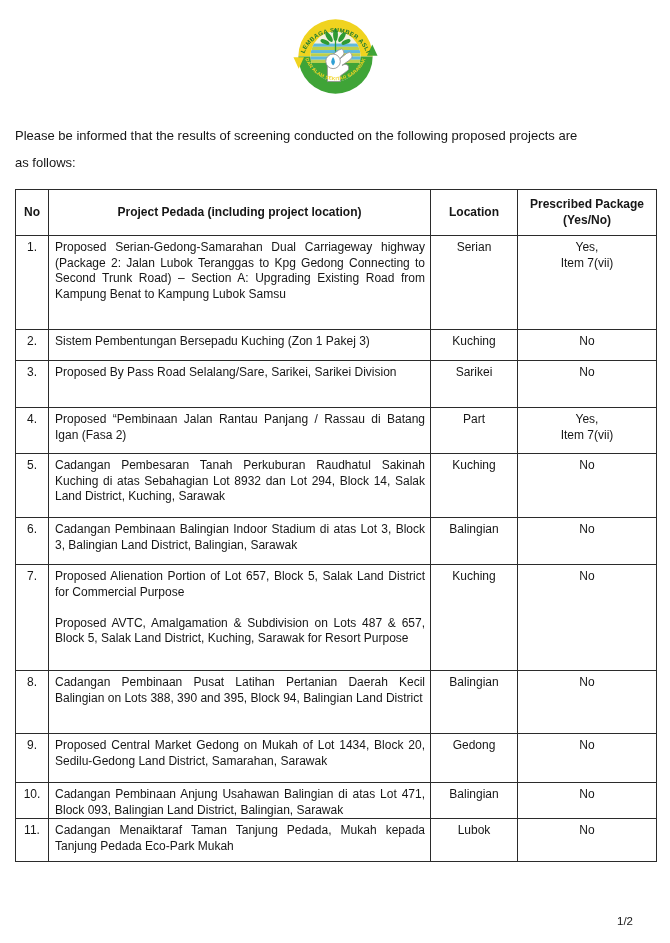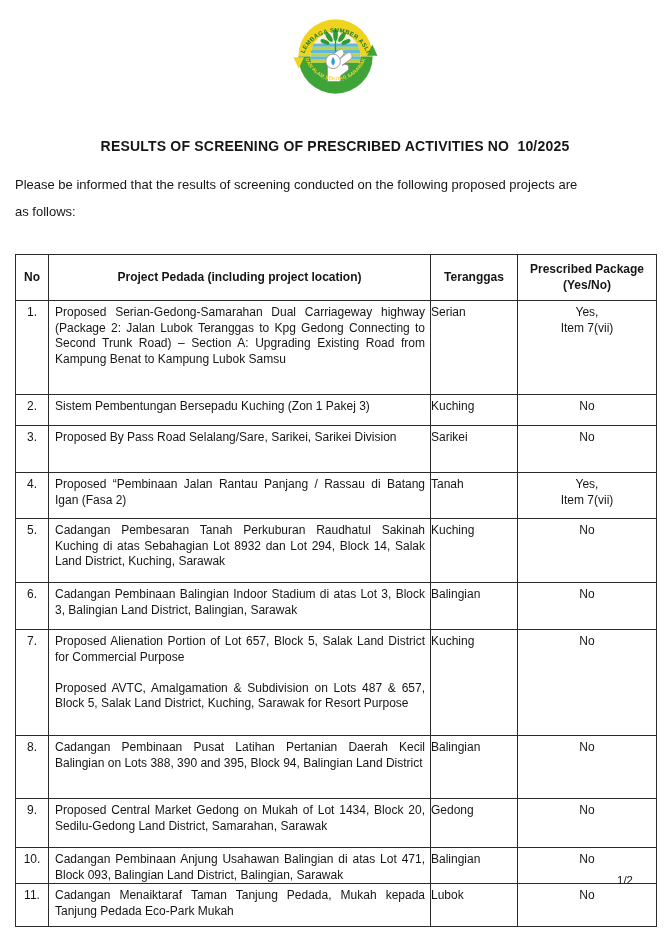--- a/index.html
+++ b/index.html
@@ -31,21 +31,21 @@
     color: #161616;
   }
   .intro {
     margin: 17px 15px 0 15px;
     font-size: 13px;
     line-height: 27px;
     white-space: pre-line;
     color: #161616;
   }
   table.results {
-    margin: 29px 0 0 15px;
+    margin: 13px 0 0 15px;
     border-collapse: collapse;
     table-layout: fixed;
     width: 641px;
     font-size: 12px;
     line-height: 15.5px;
     color: #161616;
   }
   table.results td, table.results th {
     border: 1px solid #2b2b2b;
     vertical-align: top;
@@ -58,25 +58,25 @@
     padding: 2px 3px;
     white-space: pre-line;
   }
   td.c-no   { text-align: center; padding-top: 4px; }
   td.c-title{
     text-align: justify;
     text-justify: inter-word;
     padding: 4px 5px 0 6px;
     white-space: pre-line;
   }
-  td.c-loc  { text-align: left; padding-top: 4px; }
+  td.c-loc  { text-align: center; padding-top: 4px; }
   td.c-act  { text-align: center; padding-top: 4px; white-space: pre-line; }
   .page-number {
     position: absolute;
-    top: 874px;
+    top: 915px;
     right: 37px;
     font-size: 11.5px;
     color: #161616;
   }
 </style>
 </head>
 <body>
 
 <div class="page">
 
@@ -123,37 +123,36 @@
 
       <text font-size="7.4" font-weight="bold" fill="#1B7A2F" letter-spacing="0.5" font-family="Liberation Sans, sans-serif">
         <textPath href="#topArc" startOffset="50%" text-anchor="middle">LEMBAGA SUMBER ASLI</textPath>
       </text>
       <text font-size="5.9" font-weight="bold" fill="#F0D31F" letter-spacing="0.3" font-family="Liberation Sans, sans-serif">
         <textPath href="#botArc" startOffset="50%" text-anchor="middle">DAN ALAM SEKITAR SARAWAK</textPath>
       </text>
     </svg>
   </div>
 
-  <h1 class="doc-title">RESULTS OF SCREENING OF PRESCRIBED ACTIVITIES NO  10/2025</h1>
 
   <p class="intro">Please be informed that the results of screening conducted on the following proposed projects are
 as follows:</p>
 
   <table class="results">
     <colgroup>
       <col style="width:33px">
       <col style="width:382px">
       <col style="width:87px">
       <col style="width:139px">
     </colgroup>
     <tbody>
       <tr style="height:46px">
         <th>No</th>
         <th>Project Pedada (including project location)</th>
-        <th>Teranggas</th>
+        <th>Location</th>
         <th>Prescribed Package
 (Yes/No)</th>
       </tr>
       <tr style="height:94px">
         <td class="c-no">1.</td>
         <td class="c-title">Proposed Serian-Gedong-Samarahan Dual Carriageway highway (Package 2: Jalan Lubok Teranggas to Kpg Gedong Connecting to Second Trunk Road) – Section A: Upgrading Existing Road from Kampung Benat to Kampung Lubok Samsu</td>
         <td class="c-loc">Serian</td>
         <td class="c-act">Yes,
 Item 7(vii)</td>
       </tr>
@@ -165,21 +164,21 @@
       </tr>
       <tr style="height:47px">
         <td class="c-no">3.</td>
         <td class="c-title">Proposed By Pass Road Selalang/Sare, Sarikei, Sarikei Division</td>
         <td class="c-loc">Sarikei</td>
         <td class="c-act">No</td>
       </tr>
       <tr style="height:46px">
         <td class="c-no">4.</td>
         <td class="c-title">Proposed “Pembinaan Jalan Rantau Panjang / Rassau di Batang Igan (Fasa 2)</td>
-        <td class="c-loc">Tanah</td>
+        <td class="c-loc">Part</td>
         <td class="c-act">Yes,
 Item 7(vii)</td>
       </tr>
       <tr style="height:64px">
         <td class="c-no">5.</td>
         <td class="c-title">Cadangan Pembesaran Tanah Perkuburan Raudhatul Sakinah Kuching di atas Sebahagian Lot 8932 dan Lot 294, Block 14, Salak Land District, Kuching, Sarawak</td>
         <td class="c-loc">Kuching</td>
         <td class="c-act">No</td>
       </tr>
       <tr style="height:47px">

